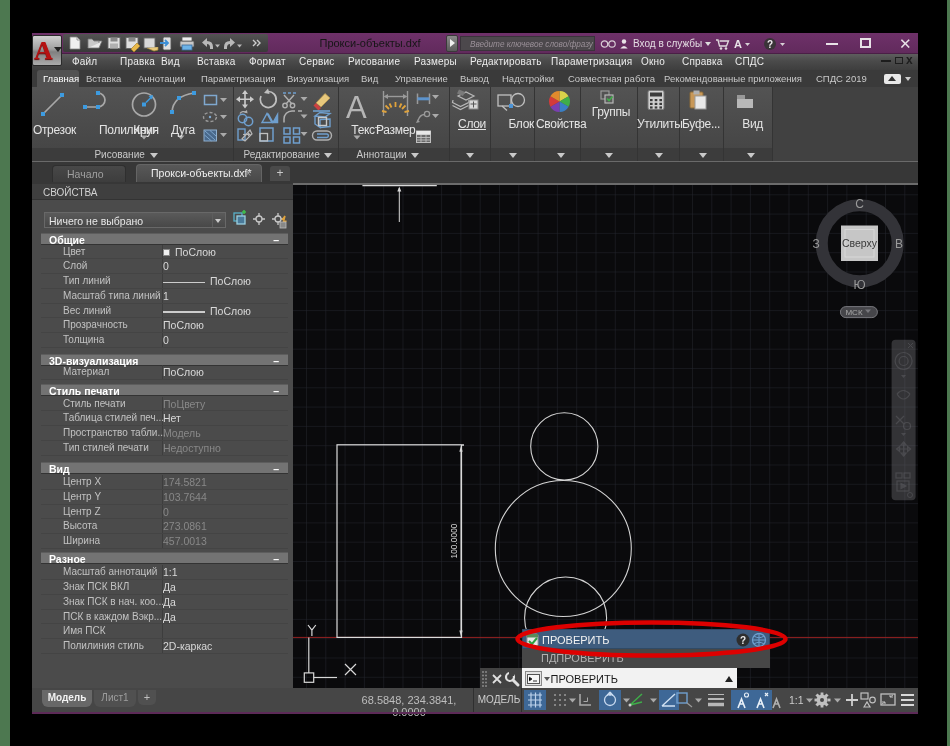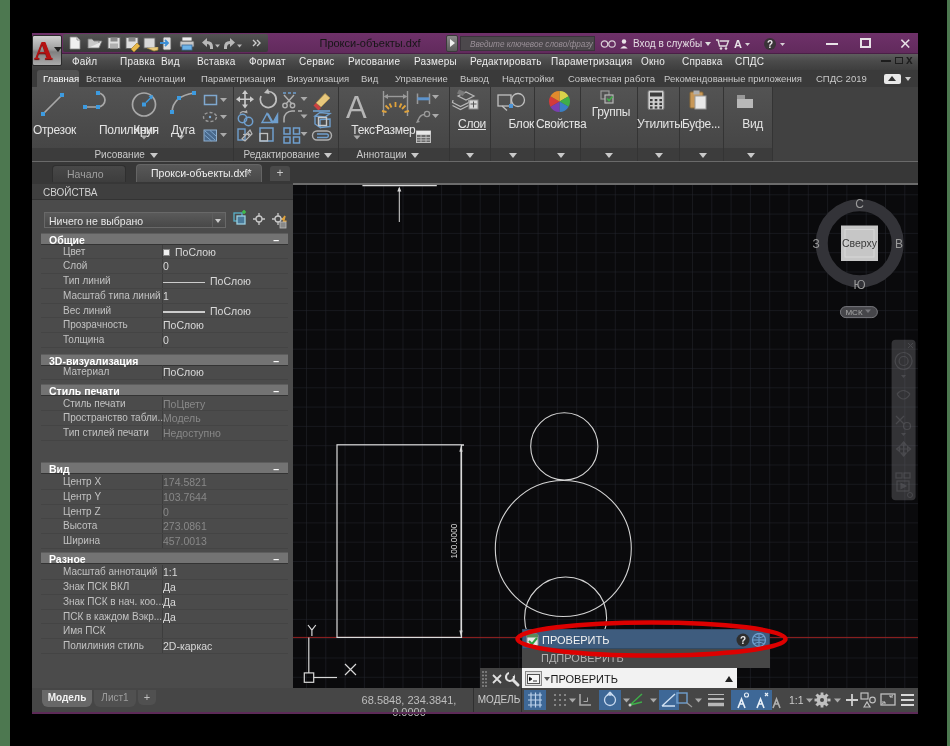--- a/index.html
+++ b/index.html
@@ -433,20 +433,24 @@
       </div>
     </div>
     <div class="phead" style="top:200px;">Стиль печати<span>–</span></div>
     <div class="psec" style="top:212.5px;">
       <div class="psep"></div>
       <div class="prow">
         <span class="pl">Стиль печати</span>
         <span class="pv gv">ПоЦвету</span>
       </div>
       <div class="prow">
+        <span class="pl">Таблица стилей печ...</span>
+        <span class="pv">Нет</span>
+      </div>
+      <div class="prow">
         <span class="pl">Пространство табли...</span>
         <span class="pv gv">Модель</span>
       </div>
       <div class="prow">
         <span class="pl">Тип стилей печати</span>
         <span class="pv gv">Недоступно</span>
       </div>
     </div>
     <div class="phead" style="top:277.5px;">Вид<span>–</span></div>
     <div class="psec" style="top:291px;">

